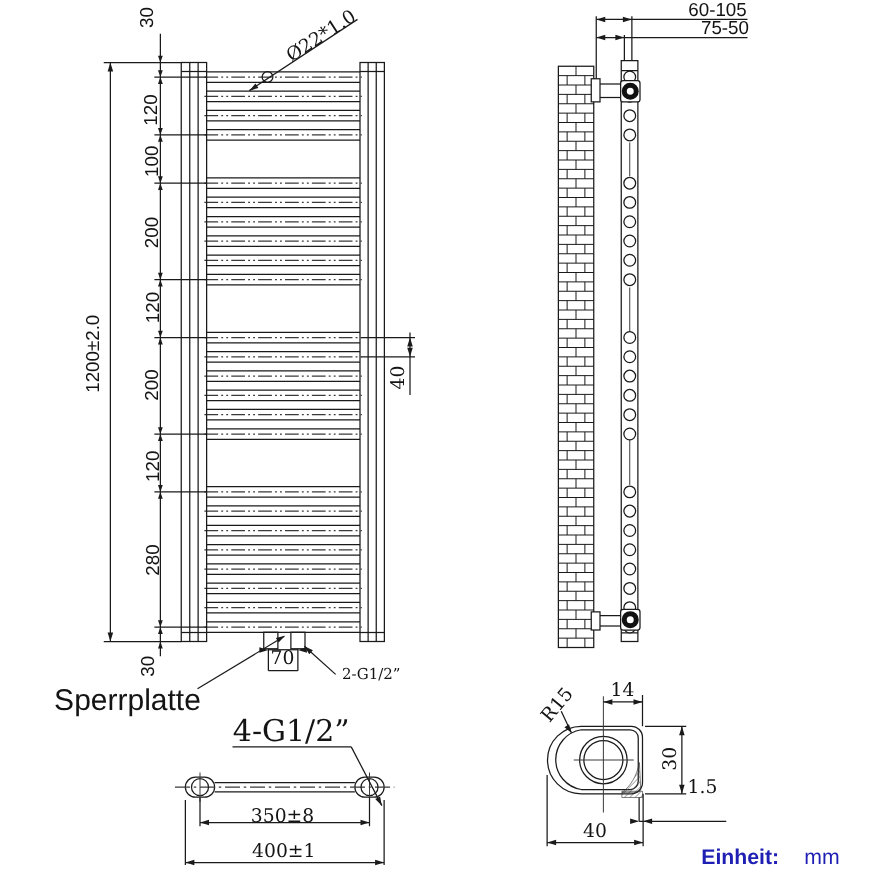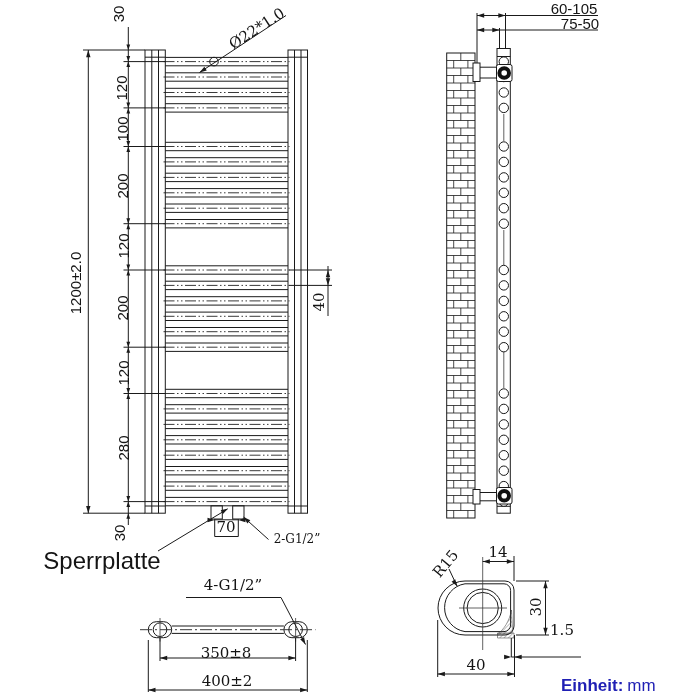--- a/index.html
+++ b/index.html
@@ -5,23 +5,23 @@
   html,body{margin:0;padding:0;background:#fff;}
   .canvas{position:relative;width:700px;height:700px;background:#ffffff;overflow:hidden;
           font-family:"Liberation Sans",sans-serif;}
   .canvas svg{position:absolute;left:0;top:0;}
   .lbl{position:absolute;transform:translate(-50%,-50%);white-space:nowrap;color:#141414;
        font-size:15px;line-height:1;}
   .rot90{transform:translate(-50%,-50%) rotate(-90deg);}
   .cad{font-family:"DejaVu Serif",serif;}
   .big{font-size:24px;}
   .g2{font-size:12px;}
-  .g4{font-size:15px;}
+  .g4{font-size:24px;}
   .unit{position:absolute;font-size:17px;color:#1f1fb4;}
-  .unit b{font-weight:bold;margin-right:4px;}
+  .unit b{font-weight:bold;margin-right:20px;}
 </style>
 </head>
 <body>
 
 <div class="canvas">
 
 <svg width="700" height="700" viewBox="0 0 700 700">
   <defs>
     <pattern id="hatch" width="3" height="3" patternUnits="userSpaceOnUse" patternTransform="rotate(45)">
       <line x1="0" y1="0" x2="0" y2="3" stroke="#444" stroke-width="0.7"></line>
@@ -482,21 +482,21 @@
 <div class="lbl rot90" style="left:75px;top:283px">1200±2.0</div>
 <div class="lbl cad" style="left:257px;top:29px;transform:translate(-50%,-50%) rotate(-33deg)">Ø22*1.0</div>
 <div class="lbl rot90 cad" style="left:319px;top:302px">40</div>
 <div class="lbl cad" style="left:226px;top:527px">70</div>
 <div class="lbl cad g2" style="left:297px;top:539px">2-G1/2”</div>
 <div class="lbl big" style="left:102px;top:561px">Sperrplatte</div>
 <div class="lbl" style="left:574px;top:8px">60-105</div>
 <div class="lbl" style="left:580px;top:23px">75-50</div>
 <div class="lbl cad g4" style="left:233px;top:585px">4-G1/2”</div>
 <div class="lbl cad" style="left:226px;top:653px">350±8</div>
-<div class="lbl cad" style="left:227px;top:681px">400±2</div>
+<div class="lbl cad" style="left:227px;top:681px">400±1</div>
 <div class="lbl cad" style="left:446px;top:564px;transform:translate(-50%,-50%) rotate(-50deg)">R15</div>
 <div class="lbl cad" style="left:498px;top:552px">14</div>
 <div class="lbl rot90 cad" style="left:536px;top:607px">30</div>
 <div class="lbl cad" style="left:562px;top:630px">1.5</div>
 <div class="lbl cad" style="left:476px;top:665px">40</div>
 <div class="unit" style="left:561px;top:676px"><b>Einheit:</b><span>mm</span></div>
 
 </div>
 
 </body></html>

